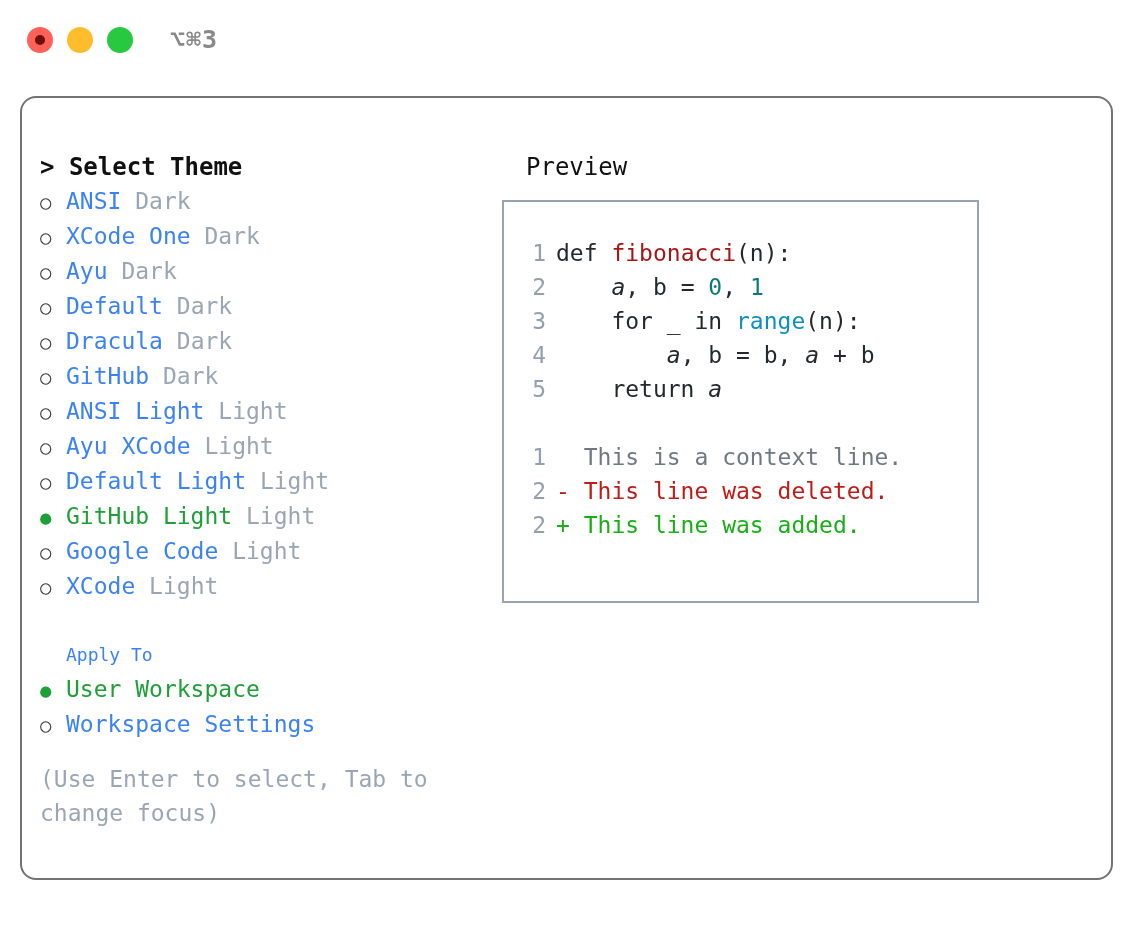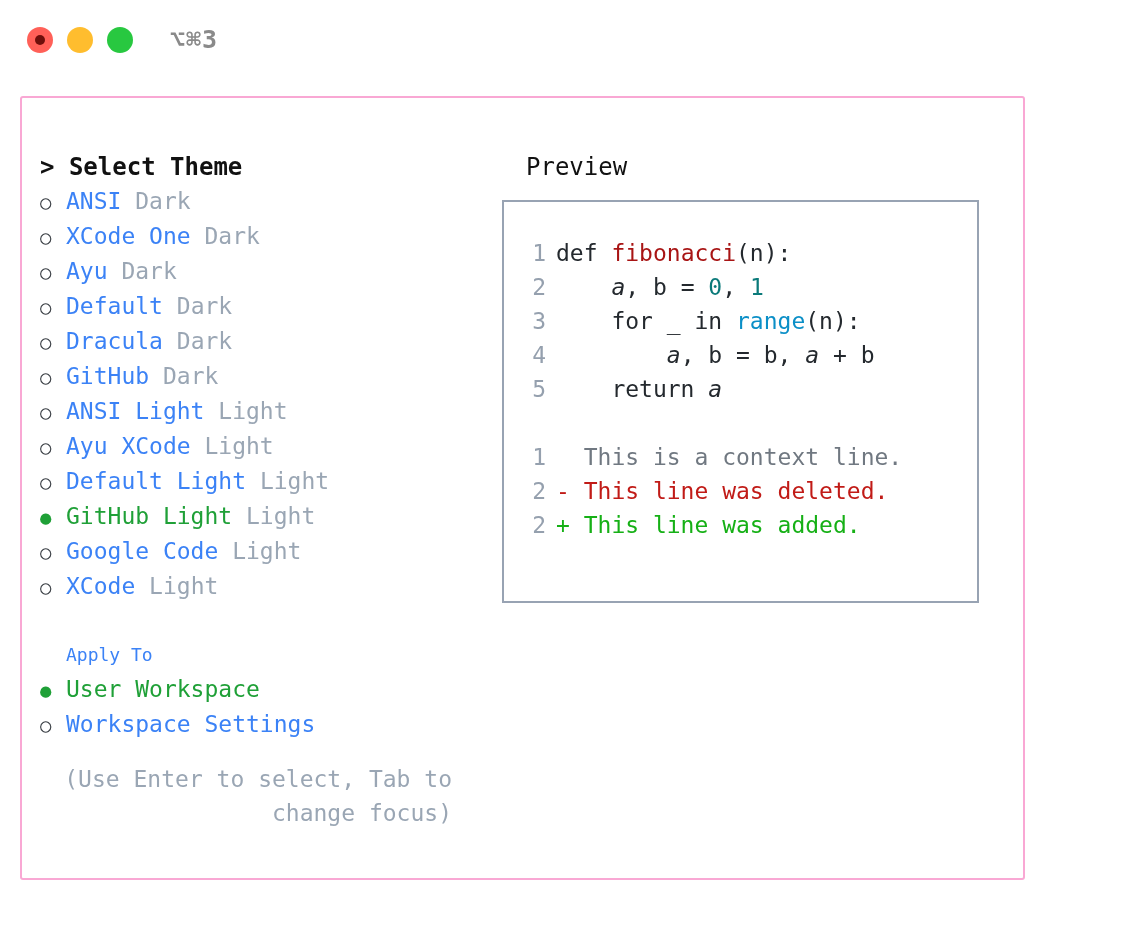--- a/index.html
+++ b/index.html
@@ -33,23 +33,23 @@
   #dot-yellow { left: 67px; background: #ffbd2e; }
   #dot-green  { left: 107px; background: #28c840; }
   #shortcut {
     position: absolute; left: 170px; top: 24px;
     font-size: 25px; font-weight: 700; color: #8a8a8a;
     letter-spacing: 1px; line-height: 32px;
   }
   
   #panel {
     position: absolute; left: 20px; top: 96px;
-    width: 1005px; height: 784px;
-    border: 2px solid #f9a8d4;
-    border-radius: 3px;
+    width: 1093px; height: 784px;
+    border: 2px solid #737373;
+    border-radius: 16px;
     background: #ffffff;
   }
   
   #left-col {
     position: absolute; left: 18px; top: 52px;
     width: 440px;
   }
   .list-header {
     font-size: 24px; font-weight: 700; color: #111111;
     line-height: 34px; white-space: pre; margin-bottom: 0px;
@@ -67,21 +67,21 @@
   .theme-row.selected .theme-name { color: #1fa037; }
   .theme-tag { color: #9aa6b4; }
   .spacer-row { height: 34px; }
   .group-header {
     font-size: 18px; line-height: 34px; color: #3b82f6;
     white-space: pre; padding-left: 26px;
   }
   #hint {
     position: absolute; left: 18px; top: 664px;
     width: 412px;
-    font-size: 23px; line-height: 34px; color: #9aa6b4; text-align: right;
+    font-size: 23px; line-height: 34px; color: #9aa6b4;
   }
   
   #right-col {
     position: absolute; left: 480px; top: 52px;
     width: 500px;
   }
   #preview-title {
     font-size: 24px; font-weight: 400; color: #111111;
     line-height: 34px; white-space: pre; margin-left: 24px;
   }

